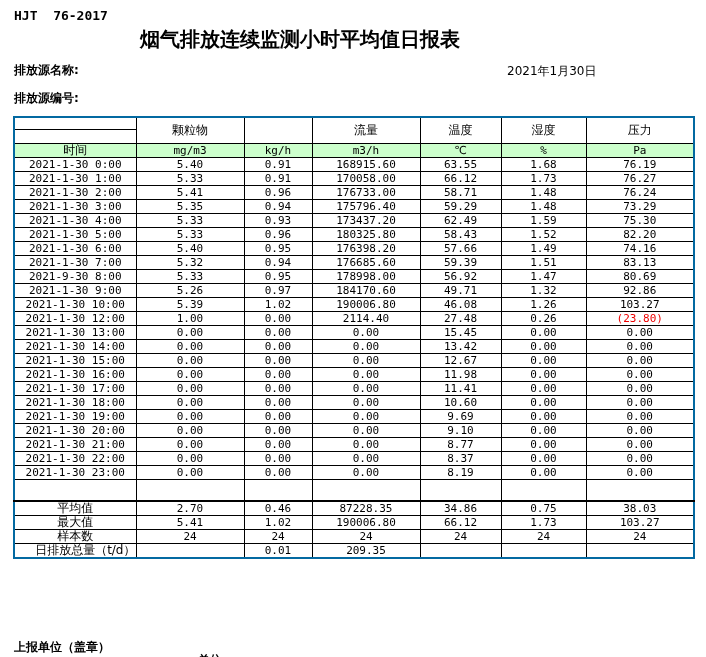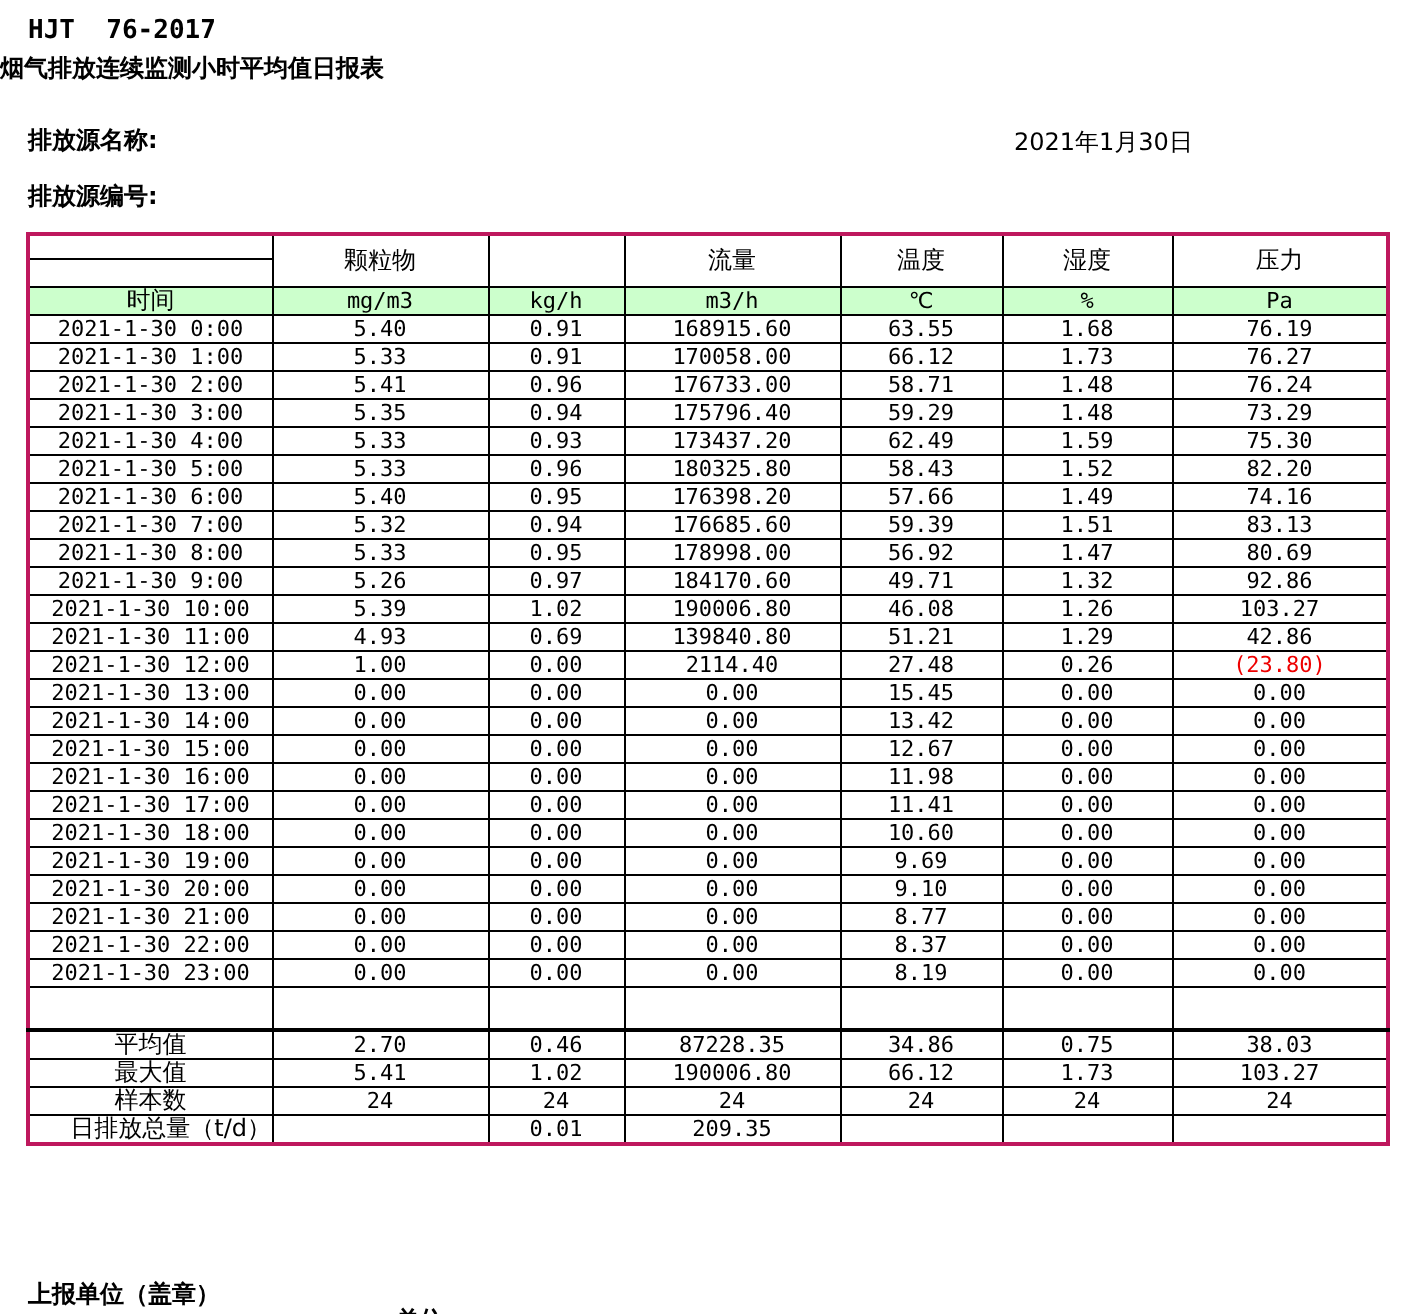--- a/index.html
+++ b/index.html
@@ -11,31 +11,31 @@
   }
   .page { position:relative; width:706px; height:657px; background:#fff; overflow:hidden;padding-left:21px; }
 
   .std-code {
     position:absolute; left:14px; top:8px;
     font-family:"DejaVu Sans Mono", monospace;
     font-weight:bold; font-size:13px; white-space:pre; letter-spacing:0px;
   }
   .title {
     position:absolute; left:0; top:26px; width:600px;
-    text-align:left; font-weight:bold; font-size:12px;
+    text-align:center; font-weight:bold; font-size:20px;
     font-family:"DejaVu Sans", sans-serif;
   }
   .meta-name  { position:absolute; left:14px; top:62px; font-weight:bold; font-size:12px; }
   .meta-code  { position:absolute; left:14px; top:80px; font-weight:bold; font-size:12px;margin-top:10px; }
   .date       { position:absolute; left:507px; top:63px; font-size:12px; }
 
   table.report {
     position:absolute; left:13px; top:116px; width:680px;
     border-collapse:collapse; table-layout:fixed;
-    border:2px solid #be185d;
+    border:2px solid #0369a1;
   }
   .report th, .report td {
     border:1px solid #000;
     padding:0;
     text-align:center;
     font-weight:normal;
     font-size:11px;
     line-height:13px;
     height:13.6px;
     overflow:hidden;
@@ -193,21 +193,21 @@
         <tr>
           <td class="time">2021-1-30 7:00</td>
           <td>5.32</td>
           <td>0.94</td>
           <td>176685.60</td>
           <td>59.39</td>
           <td>1.51</td>
           <td>83.13</td>
         </tr>
         <tr>
-          <td class="time">2021-1-30 8:00</td>
+          <td class="time">2021-9-30 8:00</td>
           <td>5.33</td>
           <td>0.95</td>
           <td>178998.00</td>
           <td>56.92</td>
           <td>1.47</td>
           <td>80.69</td>
         </tr>
         <tr>
           <td class="time">2021-1-30 9:00</td>
           <td>5.26</td>
@@ -220,29 +220,20 @@
         <tr>
           <td class="time">2021-1-30 10:00</td>
           <td>5.39</td>
           <td>1.02</td>
           <td>190006.80</td>
           <td>46.08</td>
           <td>1.26</td>
           <td>103.27</td>
         </tr>
         <tr>
-          <td class="time">2021-1-30 11:00</td>
-          <td>4.93</td>
-          <td>0.69</td>
-          <td>139840.80</td>
-          <td>51.21</td>
-          <td>1.29</td>
-          <td>42.86</td>
-        </tr>
-        <tr>
           <td class="time">2021-1-30 12:00</td>
           <td>1.00</td>
           <td>0.00</td>
           <td>2114.40</td>
           <td>27.48</td>
           <td>0.26</td>
           <td class="neg">(23.80)</td>
         </tr>
         <tr>
           <td class="time">2021-1-30 13:00</td>

